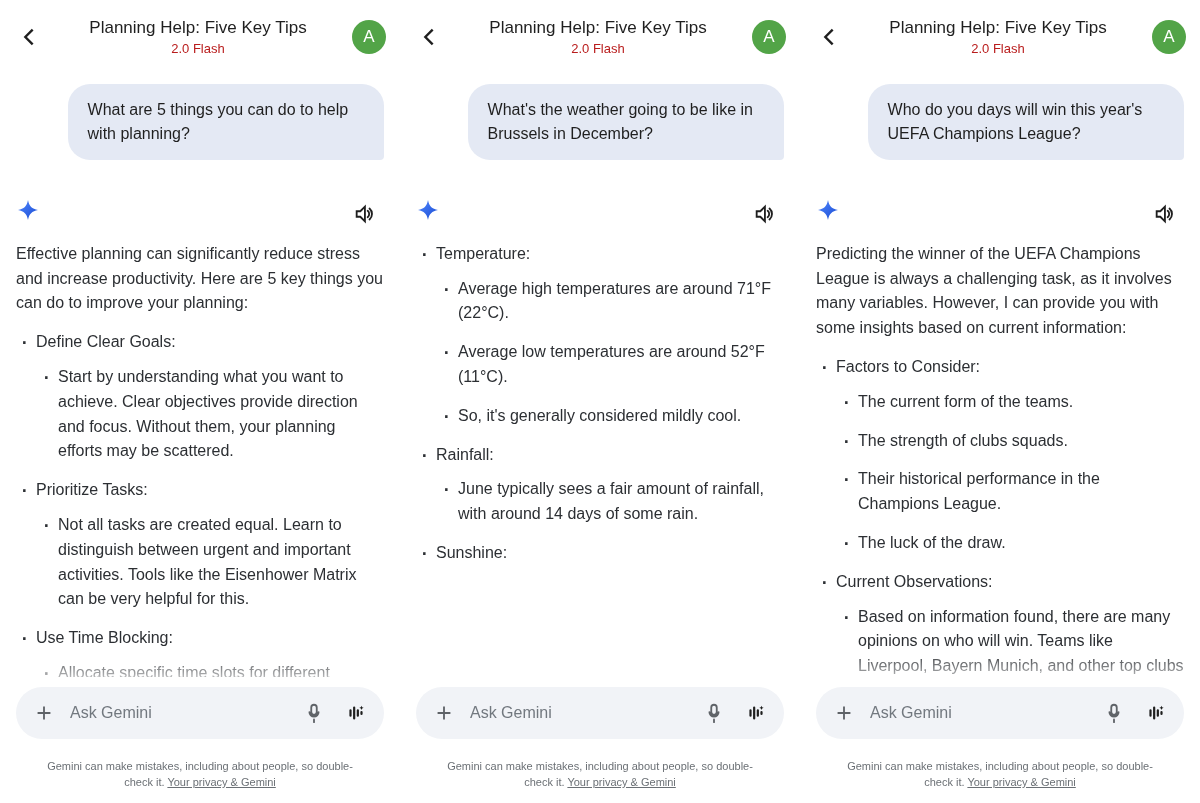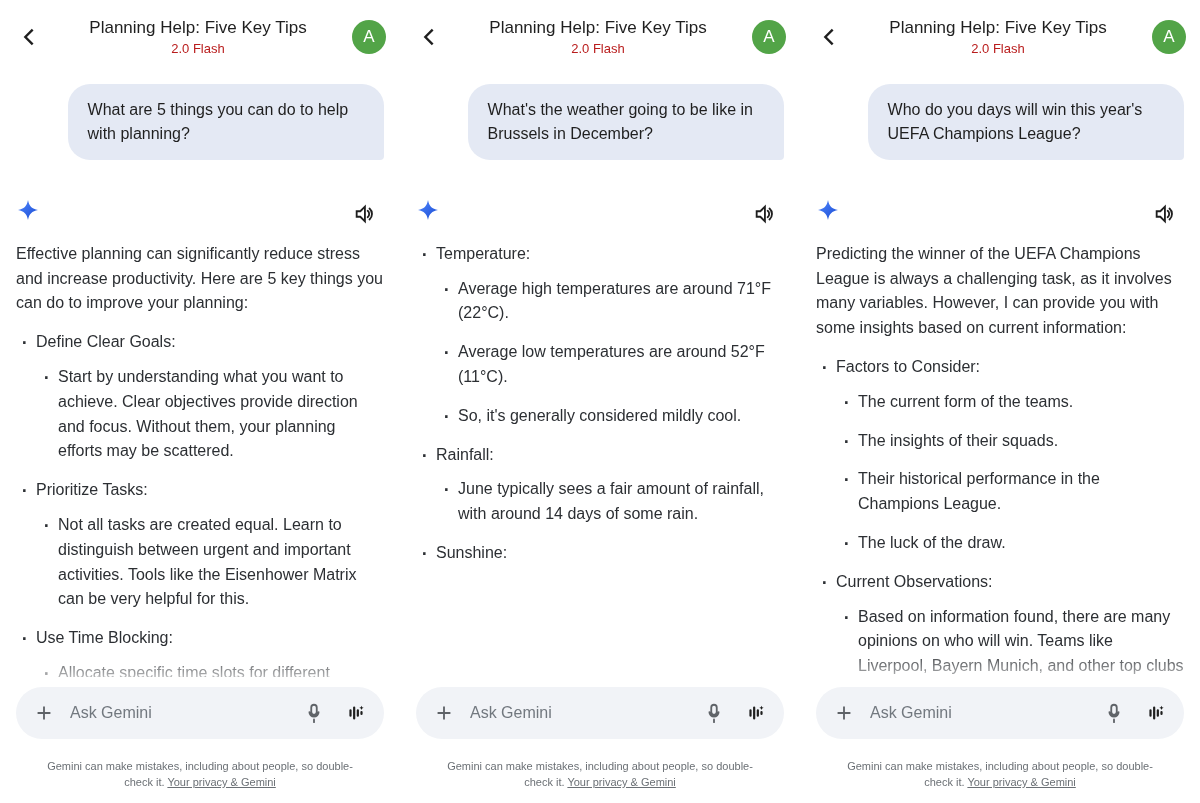--- a/index.html
+++ b/index.html
@@ -373,21 +373,21 @@
               <path d="M4 9v6h4l5 5V4L8 9H4z M16 8.5a4.5 4.5 0 0 1 0 7 M18 6a8 8 0 0 1 0 12" fill="none" stroke="#1f1f1f" stroke-width="2" stroke-linecap="round"></path>
             </svg>
         </span>
       </div>
 
       <div class="asst-body">
         <p>Predicting the winner of the UEFA Champions League is always a challenging task, as it involves many variables. However, I can provide you with some insights based on current information:</p>
         <ul class="lvl1">
             <li><span>Factors to Consider:</span><ul class="lvl2">
                 <li>The current form of the teams.</li>
-                <li>The insights of their squads.</li>
+                <li>The strength of clubs squads.</li>
                 <li>Their historical performance in the Champions League.</li>
                 <li>The luck of the draw.</li>
               </ul></li>
             <li><span>Current Observations:</span><ul class="lvl2">
                 <li>Based on information found, there are many opinions on who will win. Teams like Liverpool, Bayern Munich, and other top clubs are</li>
               </ul></li>
           </ul>
       </div>
     </div>
 

